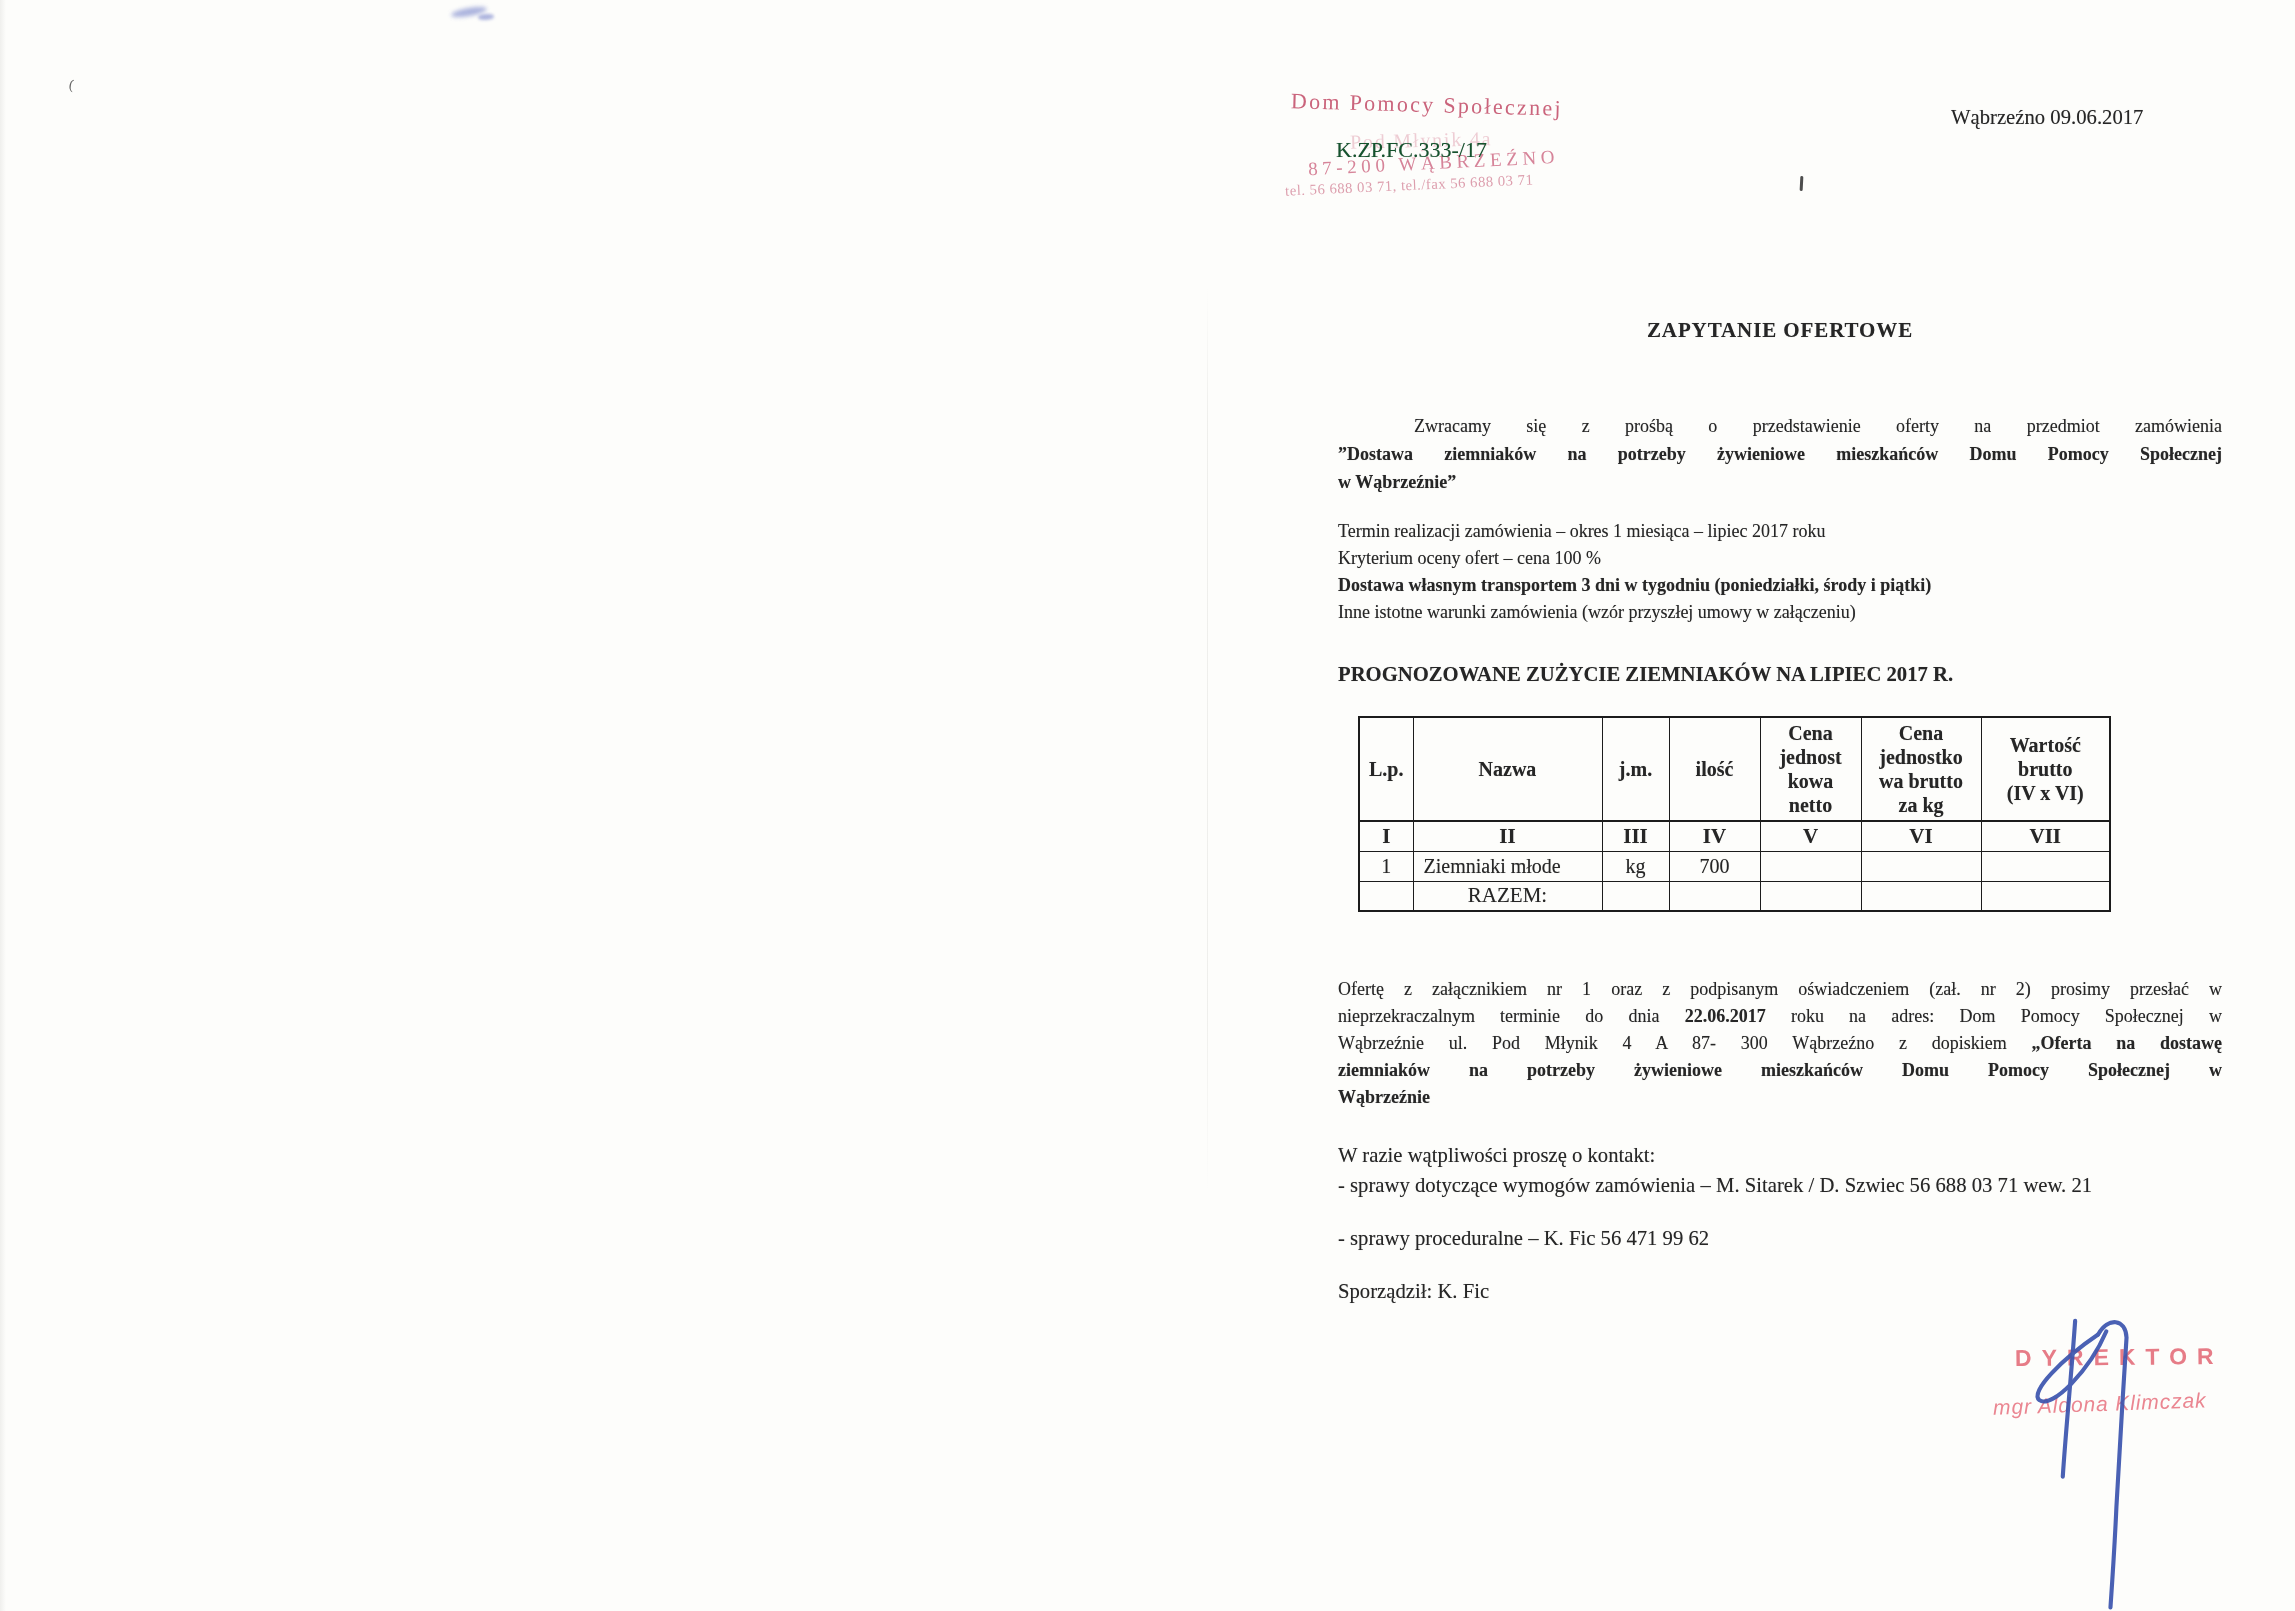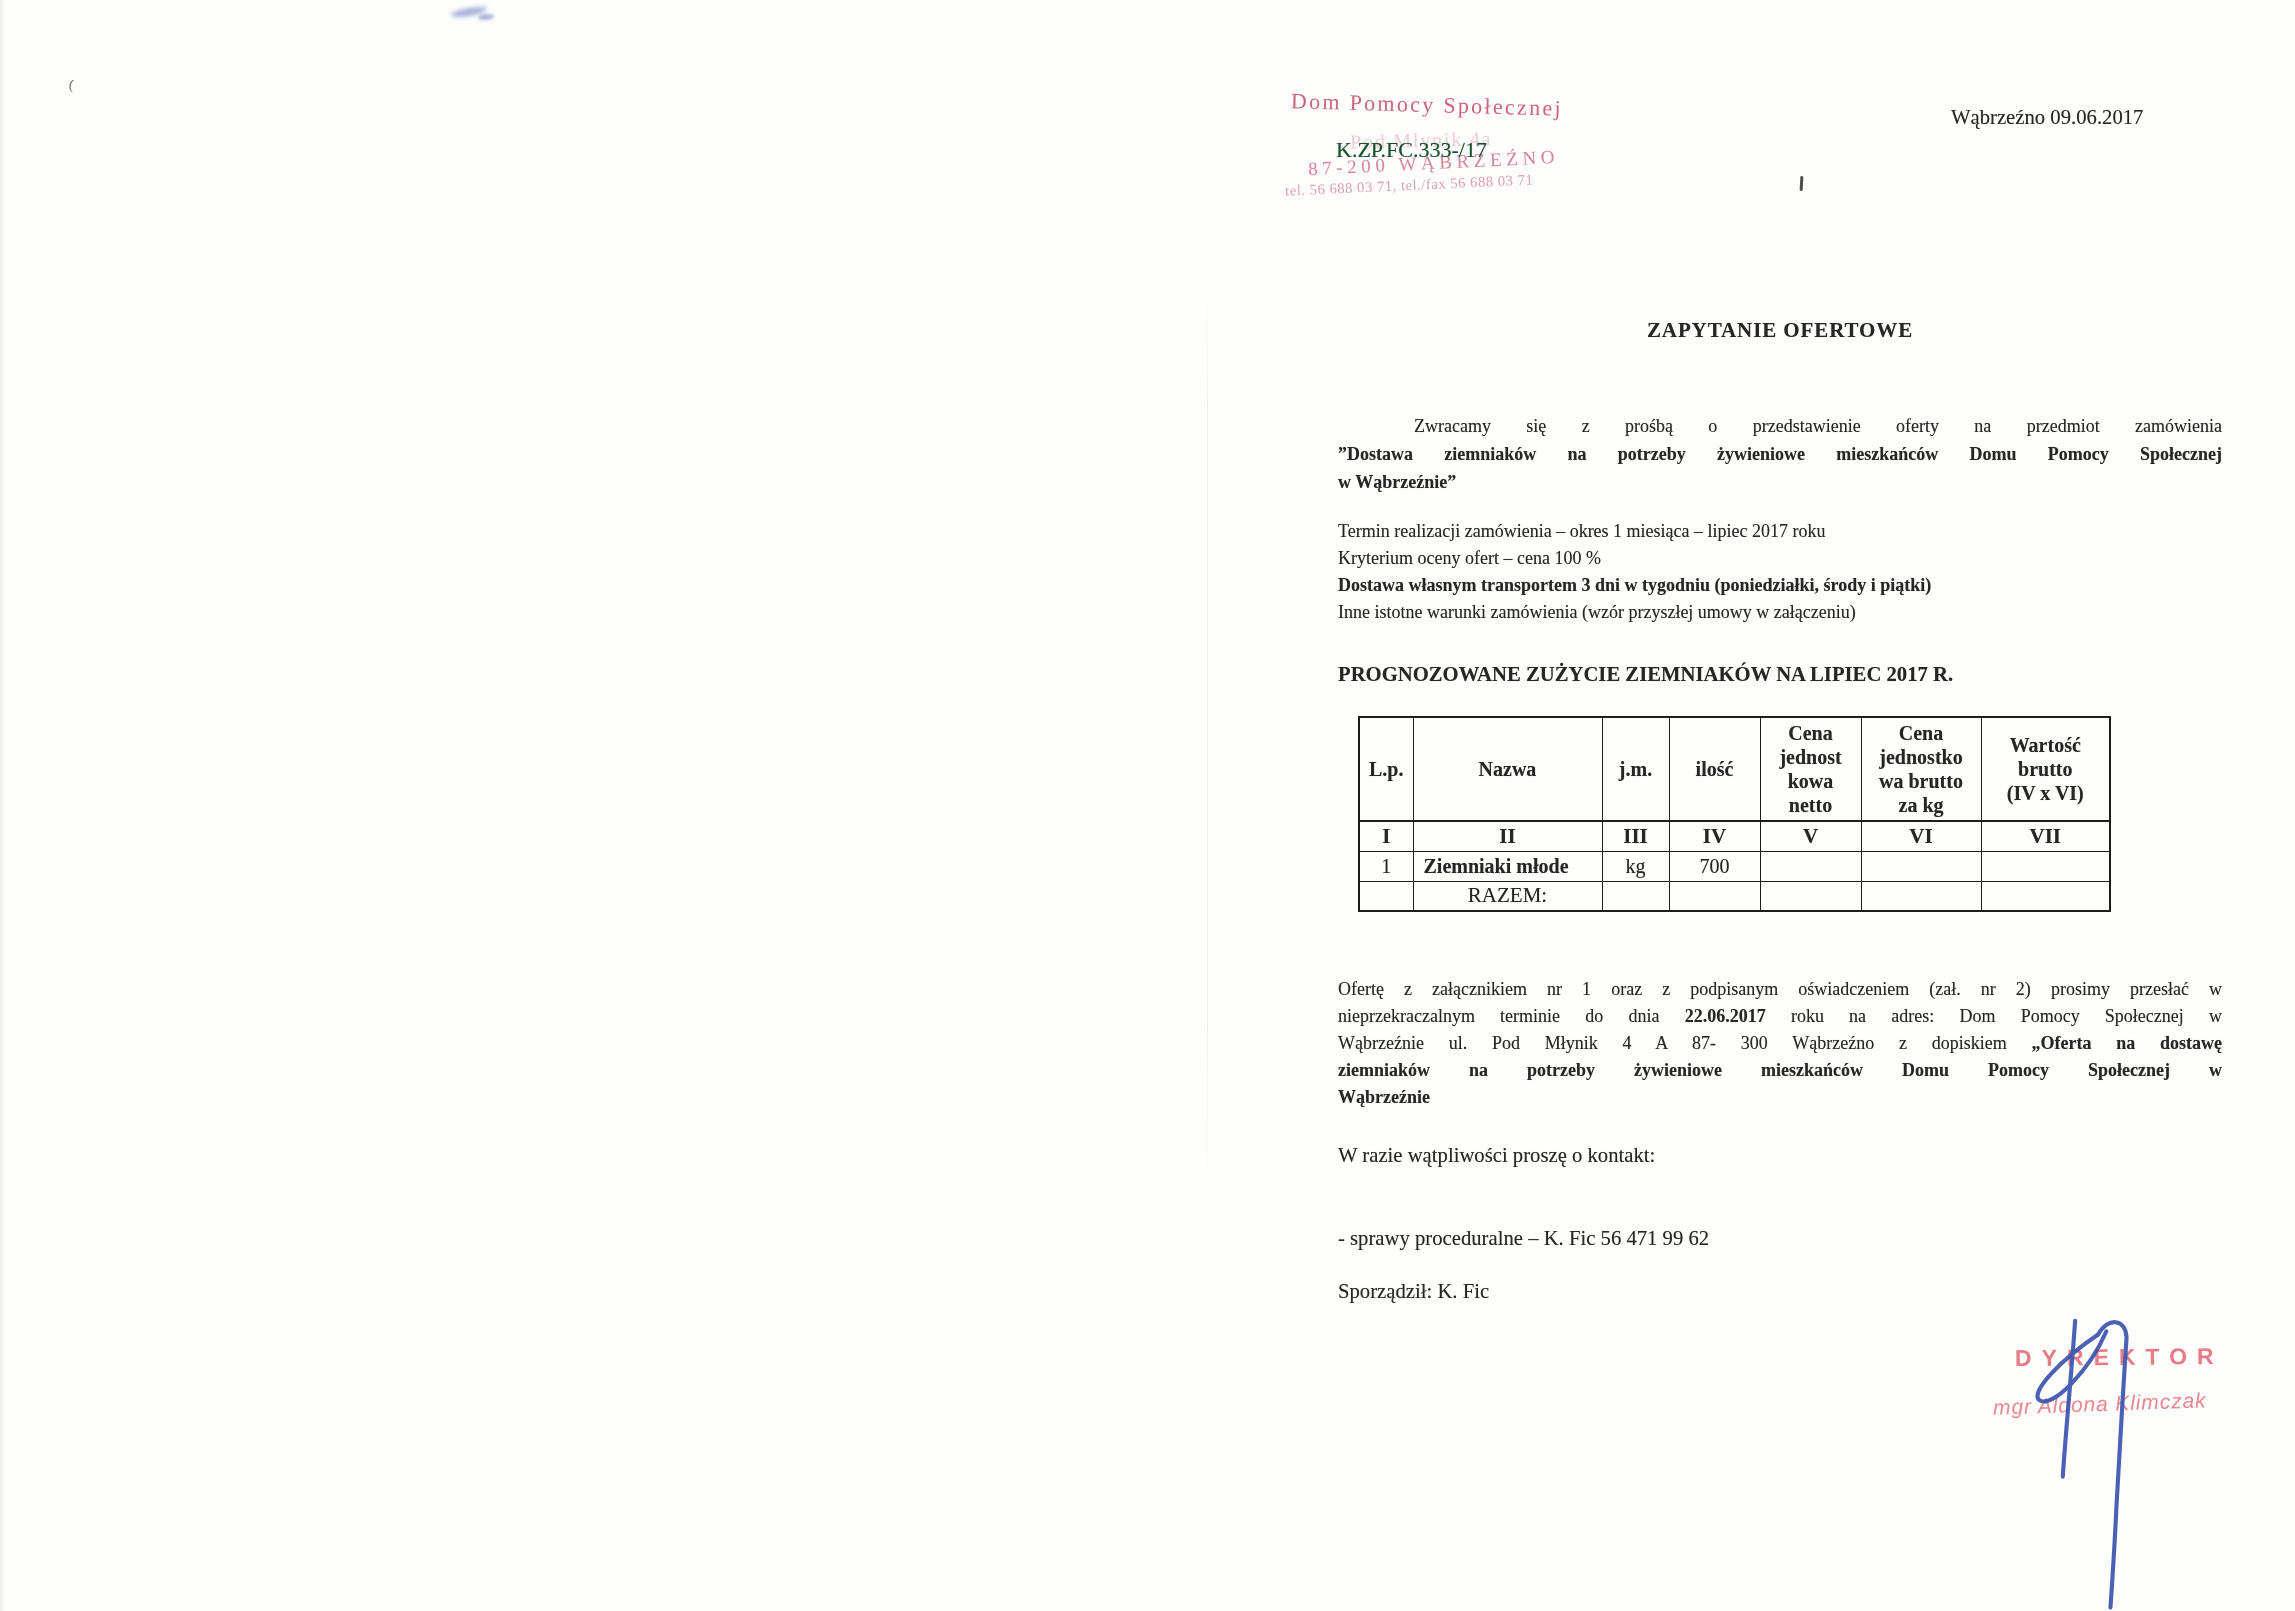--- a/index.html
+++ b/index.html
@@ -50,21 +50,21 @@
     font-size:20px;color:#262626;}
   .tbl,.tbl th,.tbl td{border:1.4px solid #1c1c1c;}
   .tbl{border-width:2.3px;}
   .tbl thead tr th{border-bottom-width:2.3px;}
   .tbl .roman td{border-bottom-width:1.8px;}
   .tbl th,.tbl td{padding:0 3.7px;text-align:center;vertical-align:middle;overflow:hidden;}
   .tbl th{font-weight:bold;white-space:pre-line;line-height:24px;font-size:20px;}
   .tbl .roman td{font-weight:bold;font-size:21px;height:28.5px;}
   .tbl .data td{height:29px;}
   .tbl .razem td{height:28.5px;font-size:21px;}
-  .cell-left{text-align:left !important;padding-left:10px !important;font-weight:bold;}
+  .cell-left{text-align:left !important;padding-left:10px !important;}
   .hrow{height:104px;}
   
   .offer{top:960px;line-height:27px;}
   .contact-heading{left:1338px;top:1144px;font-size:20.7px;text-align:center;}
   .contact-item-1{left:1338px;top:1174px;font-size:20.7px;}
   .contact-item-2{left:1338px;top:1227px;font-size:20.7px;}
   .prepared-by{left:1338px;top:1280px;font-size:20.7px;}
   
   .director-stamp{left:2015px;top:1344px;font-family:"Liberation Sans","DejaVu Sans",sans-serif;
     font-size:23px;font-weight:bold;letter-spacing:10px;color:#e2606e;opacity:.82;transform:rotate(-0.6deg);white-space:nowrap;}
@@ -174,20 +174,21 @@
 
   <div class="abs para offer doc-text">
     <div class="jline">Ofertę z załącznikiem nr 1 oraz z podpisanym oświadczeniem (zał. nr 2) prosimy przesłać  w</div>
     <div class="jline"><span>nieprzekraczalnym terminie do dnia </span><span class="b">22.06.2017</span><span> roku na adres: Dom Pomocy Społecznej w</span></div>
     <div class="jline"><span>Wąbrzeźnie ul. Pod Młynik 4 A 87- 300 Wąbrzeźno z dopiskiem </span><span class="b">„Oferta na dostawę</span></div>
     <div class="jline b">ziemniaków na potrzeby żywieniowe mieszkańców Domu Pomocy Społecznej w</div>
     <div class="b">Wąbrzeźnie</div>
   </div>
 
   <div class="abs contact-heading doc-text">W razie wątpliwości proszę o kontakt:</div>
+  <div class="abs contact-item-1 doc-text">- sprawy dotyczące wymogów zamówienia – M. Sitarek / D. Szwiec 56 688 03 71 wew. 21</div>
   <div class="abs contact-item-2 doc-text">- sprawy proceduralne – K. Fic 56 471 99 62</div>
   <div class="abs prepared-by doc-text">Sporządził: K. Fic</div>
 
   <div class="abs director-stamp">DYREKTOR</div>
   <div class="abs director-name">mgr Aldona Klimczak</div>
   <svg class="abs sig-svg" width="211" height="301" viewBox="0 0 460 655">
     <g fill="none" stroke="#3b54ae" stroke-width="9" stroke-linecap="round" opacity="0.92">
       <path d="M 190,25 C 182,140 170,260 163,365"></path>
       <path d="M 258,48 C 222,132 140,218 112,198 C 90,180 162,108 240,55"></path>
       <path d="M 240,55 C 262,16 300,20 302,62 C 294,180 286,330 280,430 C 276,520 271,592 267,650"></path>

